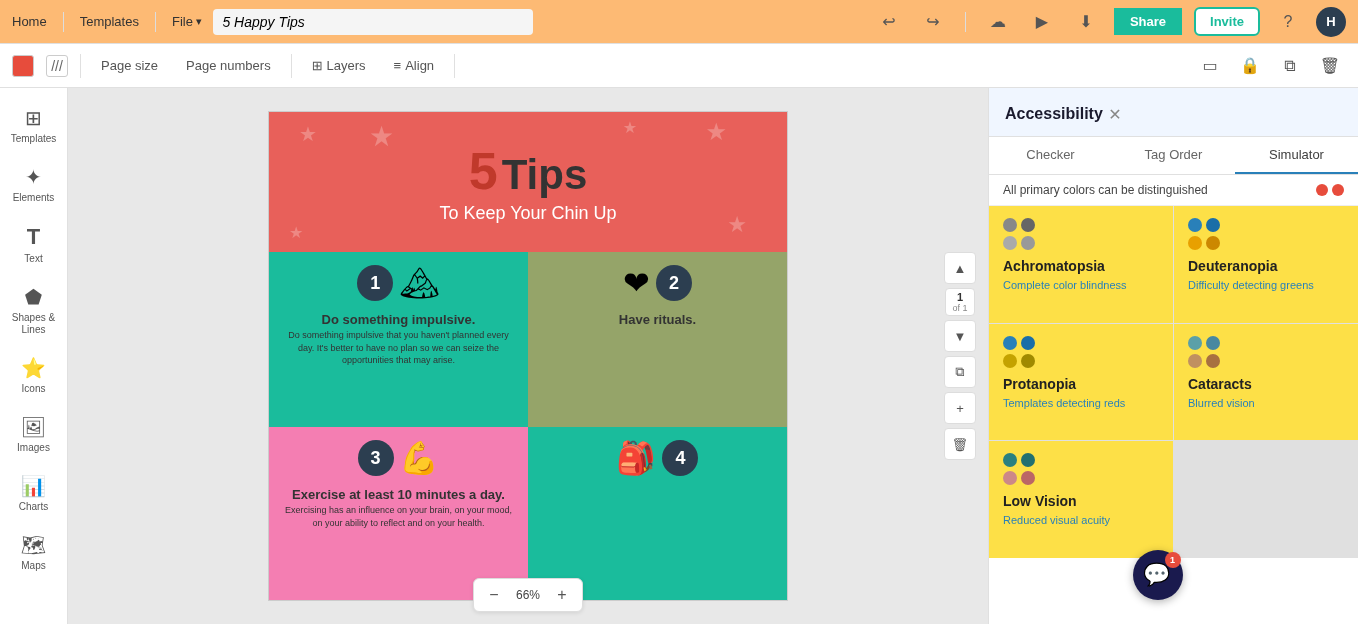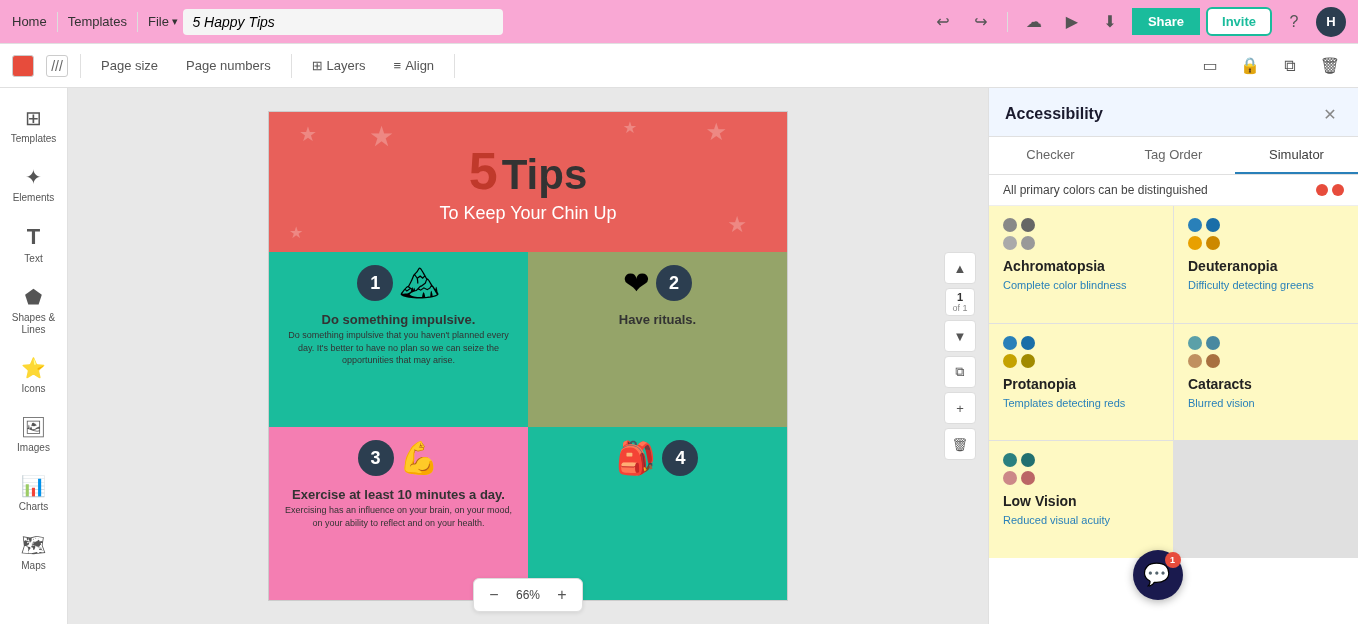--- a/index.html
+++ b/index.html
@@ -1,21 +1,21 @@
 <!DOCTYPE html>
 <html><head>
   <meta charset="utf-8">
   <style>
     * { box-sizing: border-box; margin: 0; padding: 0; }
     body { font-family: -apple-system, BlinkMacSystemFont, 'Segoe UI', sans-serif; background: #f0f0f0; width: 1358px; height: 624px; overflow: hidden; display: flex; flex-direction: column; }
 
     
     .top-nav {
-      display: flex; align-items: center; height: 44px; background: #f9a8d4;
-      border-bottom: 1px solid #e0e0e0; padding: 0 12px; gap: 6px; flex-shrink: 0;
+      display: flex; align-items: center; height: 44px; background: #fdba74;
+      border-bottom: 1px solid #e0e0e0; padding: 0 12px; gap: 12px; flex-shrink: 0;
     }
     .nav-sep { width: 1px; height: 20px; background: #ddd; margin: 0 4px; }
     .nav-home { font-size: 13px; color: #333; cursor: pointer; }
     .nav-templates { font-size: 13px; color: #333; cursor: pointer; }
     .nav-file { display: flex; align-items: center; gap: 3px; font-size: 13px; color: #333; cursor: pointer; }
     .nav-title-input {
       flex: 1; max-width: 320px; border: 1px solid transparent; border-radius: 4px;
       padding: 4px 8px; font-size: 14px; outline: none; background: #f5f5f5; font-style: italic;
     }
     .nav-spacer { flex: 1; }
@@ -125,21 +125,21 @@
     }
     .cell-heading { font-size: 13px; font-weight: 800; color: #333; text-align: center; margin: 4px 0 2px; }
     .cell-body { font-size: 9px; color: #333; text-align: center; line-height: 1.4; }
 
     
     .accessibility-panel {
       width: 370px; background: #fff; border-left: 1px solid #e0e0e0;
       display: flex; flex-direction: column; flex-shrink: 0; overflow: hidden;
     }
     .panel-header {
-      display: flex; align-items: center; justify-content: space-between;
+      display: flex; align-items: center; justify-content: flex-start;
       padding: 14px 16px 10px; border-bottom: 1px solid #e0e0e0;
       background: #f0f6ff;
     }
     .panel-title { font-size: 16px; font-weight: 700; color: #1a1a2e; }
     .panel-close {
       width: 24px; height: 24px; display: flex; align-items: center; justify-content: center;
       border: none; background: transparent; cursor: pointer; font-size: 16px; color: #888;
     }
     .panel-tabs { display: flex; border-bottom: 1px solid #e0e0e0; }
     .panel-tab {
@@ -152,21 +152,21 @@
       padding: 8px 14px; font-size: 12px; color: #444; background: #fff;
       border-bottom: 1px solid #eee;
     }
     .status-dots { display: flex; gap: 4px; align-items: center; }
     .status-dot { width: 12px; height: 12px; border-radius: 50%; }
     .panel-grid {
       display: grid; grid-template-columns: 1fr 1fr; gap: 1px;
       background: #e0e0e0; overflow-y: auto; flex: 1;
     }
     .vision-card {
-      background: #fef9c3; padding: 12px 14px; cursor: pointer; position: relative;
+      background: #fde047; padding: 12px 14px; cursor: pointer; position: relative;
     }
     .vision-card.active { background: #eef5ff; border: 2px solid #2980b9; }
     .vision-card-dots { display: flex; flex-wrap: wrap; gap: 4px; width: 40px; margin-bottom: 8px; }
     .vision-dot { width: 14px; height: 14px; border-radius: 50%; }
     .vision-title { font-size: 14px; font-weight: 700; color: #222; margin-bottom: 4px; }
     .vision-desc { font-size: 11px; color: #2980b9; line-height: 1.4; }
 
     
     .zoom-controls {
       position: absolute; bottom: 12px; left: 50%; transform: translateX(-50%);

